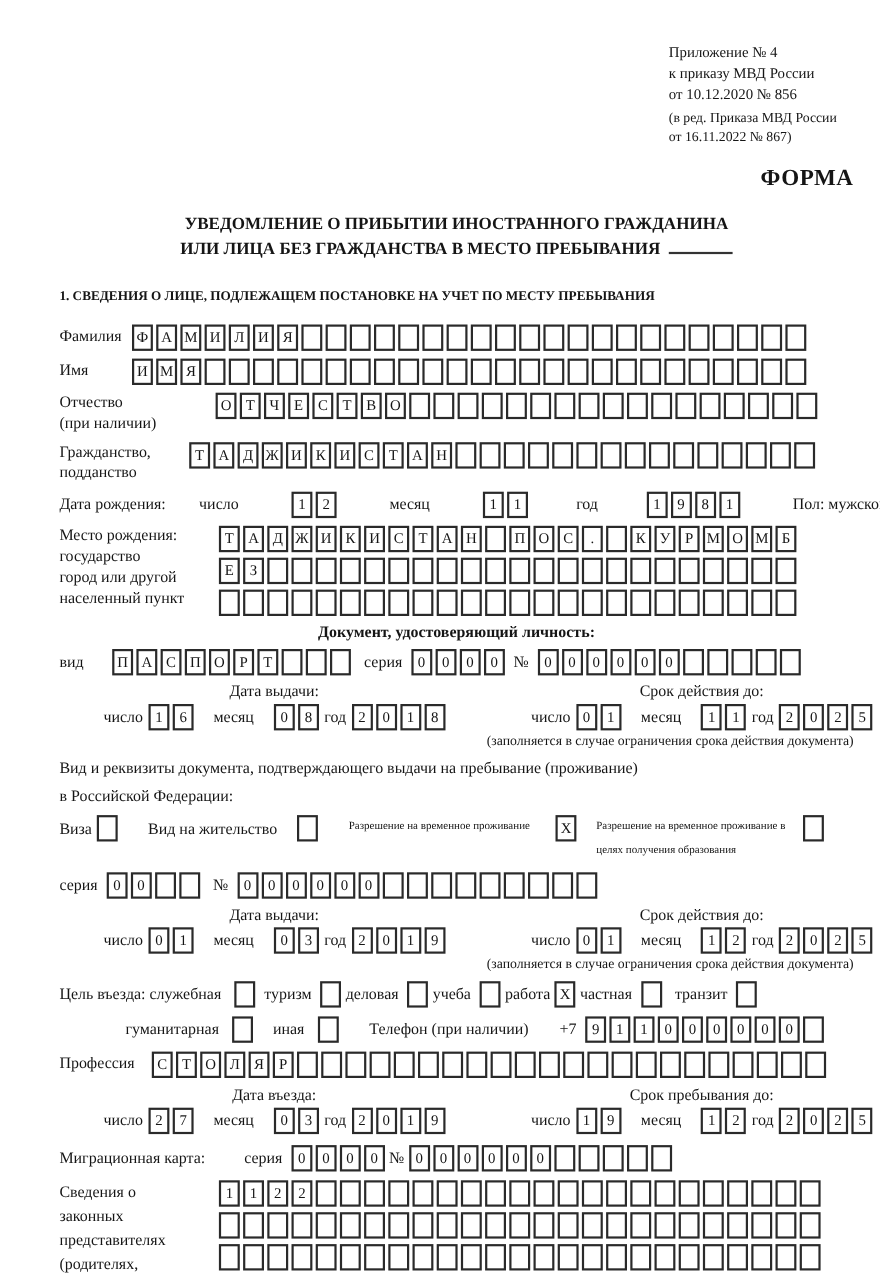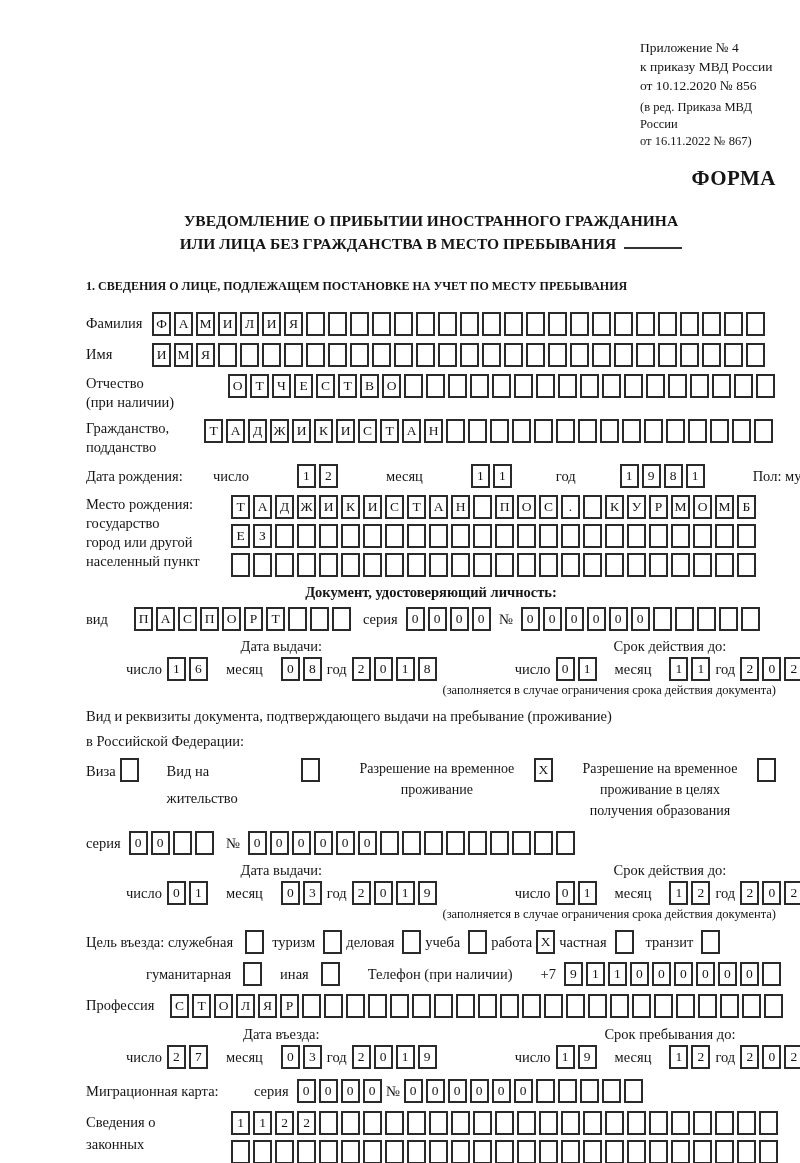--- a/index.html
+++ b/index.html
@@ -1,17 +1,17 @@
 <!DOCTYPE html>
 <html><head>
 <meta charset="utf-8">
 <style>
   html,body{margin:0;padding:0;background:#ffffff;}
   body{width:800px;height:1163px;overflow:hidden;font-family:"Liberation Serif",serif;color:#151515;}
-  .page{box-sizing:border-box;width:800px;height:1163px;padding:38px 24px 10px 86px;position:relative;}
+  .page{box-sizing:border-box;width:800px;height:1163px;padding:38px 24px 10px 54px;position:relative;}
 
   .annex{margin-left:554px;font-size:13.5px;line-height:19px;}
   .annex .note{font-size:12.5px;line-height:17px;margin-top:4px;}
   .form-word{text-align:right;font-weight:bold;font-size:21px;margin-top:16px;letter-spacing:.5px;}
 
   .title{ text-align:center;font-weight:bold;font-size:15.5px;line-height:23px;margin-top:18px;}
   .title-underline{display:inline-block;width:58px;border-bottom:2px solid #333;height:1px;margin-left:8px;vertical-align:baseline;}
   .section-heading{font-weight:bold;font-size:12px;margin-top:24px;margin-bottom:18px;}
 
   .row{display:flex;align-items:flex-start;margin-bottom:7px;}
@@ -30,21 +30,21 @@
   .center-heading{text-align:center;font-weight:bold;font-size:14.5px;margin:4px 0 6px 0;}
 
   .dates-block{display:flex;justify-content:flex-start;margin-bottom:2px;}
   .dates-col{display:flex;flex-direction:column;}
   .dates-col .date-title{text-align:center;font-size:14.5px;margin-bottom:2px;}
   .date-group{display:flex;align-items:center;gap:5px;}
   .date-note{font-size:12.5px;text-align:right;margin:1px 0 8px 0;}
 
   .plain{font-size:14.5px;line-height:21px;margin-bottom:4px;}
   .permit-row{display:flex;align-items:flex-start;margin:6px 0 10px 0;}
-  .opt-text{font-size:14px;line-height:21px;text-align:center;}
+  .opt-text{font-size:10px;line-height:21px;}
   .opt-inline{font-size:14.5px;line-height:27px;}
 
   .purpose-row{display:flex;align-items:center;margin-bottom:8px;}
   .p-lbl{font-size:14.5px;flex:none;}
 
   .reps-row{display:flex;align-items:flex-start;margin-top:8px;}
   .reps-label{width:145px;font-size:14.5px;line-height:22px;flex:none;}
 </style>
 </head>
 <body>
@@ -729,21 +729,21 @@
         <span class="box"></span>
         <span class="box"></span>
         <span class="box"></span>
       </span>
   </div>
 
   <div class="reps-row">
     <span class="reps-label">
       <span>Сведения о</span><br>
       <span>законных</span><br>
-      <span>подтверждающего</span><br>
+      <span>представителях</span><br>
       <span>(родителях,</span><br>
       <br>
       
     </span>
     <span class="box-col">
       <span class="box-row">
           <span class="box">1</span>
           <span class="box">1</span>
           <span class="box">2</span>
           <span class="box">2</span>

